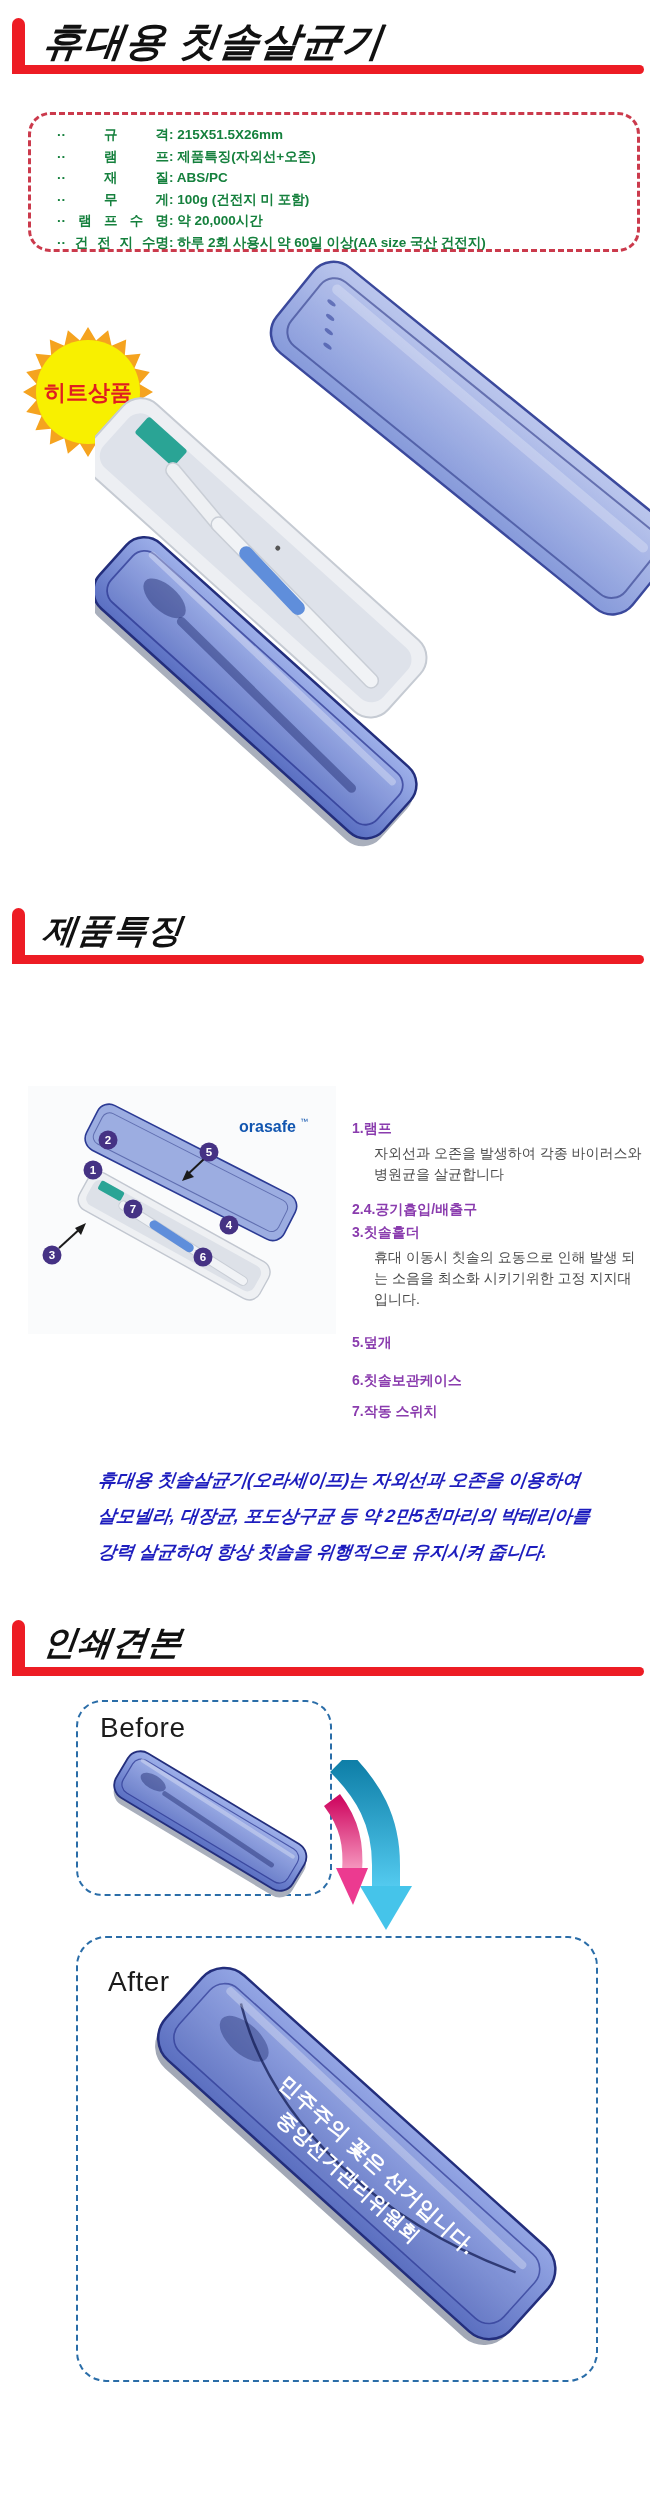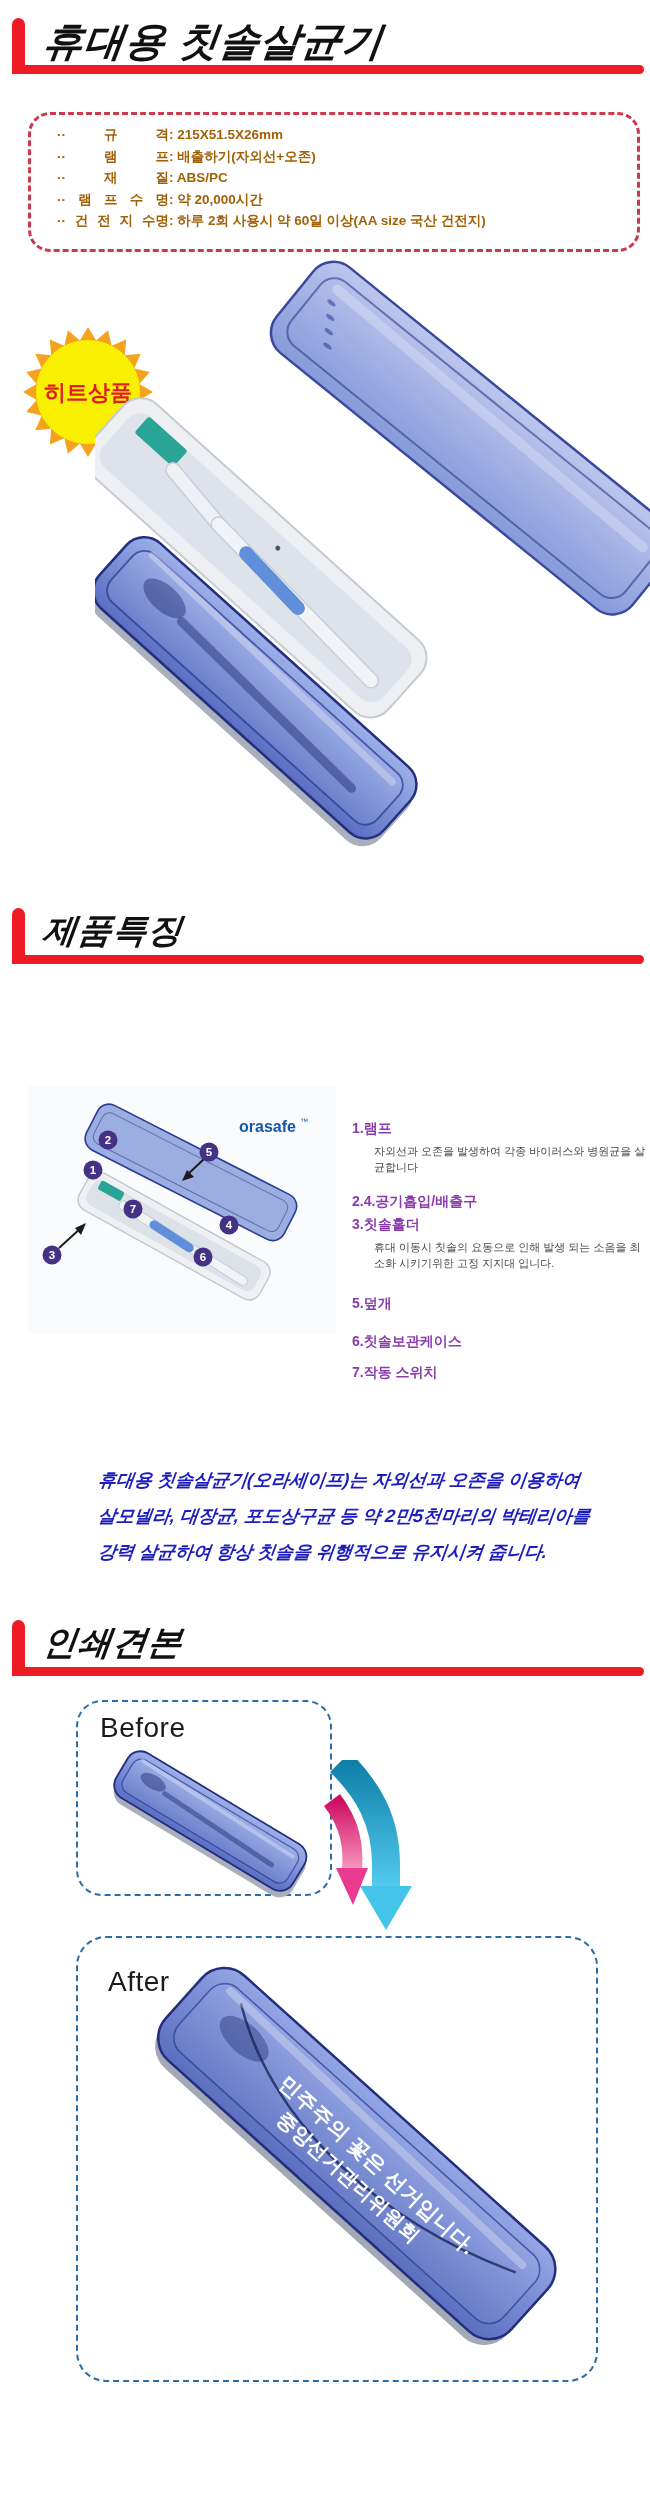--- a/index.html
+++ b/index.html
@@ -15,35 +15,35 @@
   .sec-header .sec-title { position:absolute; left:40px; top:2px; color:#111;
       font-style:italic; display:inline-block; transform:skewX(-7deg); transform-origin:left bottom;
       white-space:nowrap; letter-spacing:1px; }
   .sec-title.big   { font-size:40px; font-weight:bold; top:-2px; }
   .sec-title.mid   { font-size:34px; font-weight:600; }
   .sec-title.mid-b { font-size:34px; font-weight:bold; }
 
   
   .spec-box { position:absolute; left:28px; top:112px; width:612px; height:140px;
       border:3px dashed #cb3a4c; border-radius:22px; padding:9px 18px 0 26px; }
-  .spec-row { font-size:13.5px; font-weight:bold; color:#a16207; line-height:21.5px; white-space:nowrap; }
+  .spec-row { font-size:13.5px; font-weight:bold; color:#15803d; line-height:21.5px; white-space:nowrap; }
   .spec-label { display:inline-block; width:112px; text-align:justify; text-align-last:justify; }
   .spec-value { display:inline-block; }
 
   
   .hit-badge { position:absolute; left:22px; top:326px; width:132px; height:132px; }
 
   
   .main-photo   { position:absolute; left:95px;  top:252px;  width:555px; height:600px; }
   .feat-photo   { position:absolute; left:28px;  top:1086px; width:308px; height:248px; }
 
   
   .feat-list { position:absolute; left:352px; top:1120px; width:296px; }
   .feat-heading { font-size:14px; font-weight:bold; color:#8a3cae; margin-bottom:5px; }
-  .feat-body { font-size:11px; color:#4a4a4a; line-height:1.48; padding-left:22px; margin-bottom:17px; }
+  .feat-body { font-size:14px; color:#4a4a4a; line-height:1.48; padding-left:22px; margin-bottom:17px; }
   .feat-body:empty { display:none; }
   .feat-item.compact { margin-bottom:13px; }
 
   
   .slogan { position:absolute; left:96px; top:1462px; width:500px; color:#1d1dbe;
       font-size:18px; font-weight:bold; line-height:36px; }
   .slogan-line { font-style:italic; transform:skewX(-7deg); transform-origin:left bottom; white-space:nowrap; }
 
   
   .dash-box { position:absolute; border:2.5px dashed #2a6da8; background:#fff; }
@@ -61,22 +61,23 @@
 <div id="page">
 
   <div class="sec-header" style="top:16px;">
     <span class="red-bar"></span>
     <span class="sec-title big">휴대용 칫솔살균기</span>
     <div class="red-line"></div>
   </div>
 
   <div class="spec-box">
     <div class="spec-row"><span class="spec-label">·· 규 격</span><span class="spec-value">: 215X51.5X26mm</span></div>
-    <div class="spec-row"><span class="spec-label">·· 램 프</span><span class="spec-value">: 배출하기(자외선+오존)</span></div>
+    <div class="spec-row"><span class="spec-label">·· 램 프</span><span class="spec-value">: 제품특징(자외선+오존)</span></div>
     <div class="spec-row"><span class="spec-label">·· 재 질</span><span class="spec-value">: ABS/PC</span></div>
+    <div class="spec-row"><span class="spec-label">·· 무 게</span><span class="spec-value">: 100g (건전지 미 포함)</span></div>
     <div class="spec-row"><span class="spec-label">·· 램 프 수 명</span><span class="spec-value">: 약 20,000시간</span></div>
     <div class="spec-row"><span class="spec-label">·· 건 전 지 수명</span><span class="spec-value">: 하루 2회 사용시 약 60일 이상(AA size 국산 건전지)</span></div>
   </div>
 
   <svg class="hit-badge" viewBox="0 0 132 132">
     <polygon fill="#f5a31f" points="131,66 117.4,74.1 127.8,86.1 112.3,89.6 118.6,104.2 102.8,102.8 104.2,118.6 89.6,112.3 86.1,127.8 74.1,117.4 66,131 57.9,117.4 45.9,127.8 42.4,112.3 27.8,118.6 29.2,102.8 13.4,104.2 19.7,89.6 4.2,86.1 14.6,74.1 1,66 14.6,57.9 4.2,45.9 19.7,42.4 13.4,27.8 29.2,29.2 27.8,13.4 42.4,19.7 45.9,4.2 57.9,14.6 66,1 74.1,14.6 86.1,4.2 89.6,19.7 104.2,13.4 102.8,29.2 118.6,27.8 112.3,42.4 127.8,45.9 117.4,57.9"></polygon>
     <circle cx="66" cy="66" r="52" fill="#f8f000"></circle>
     <text x="66" y="74" text-anchor="middle" font-size="22" font-weight="bold" fill="#e01e20">히트상품</text>
   </svg>
 

